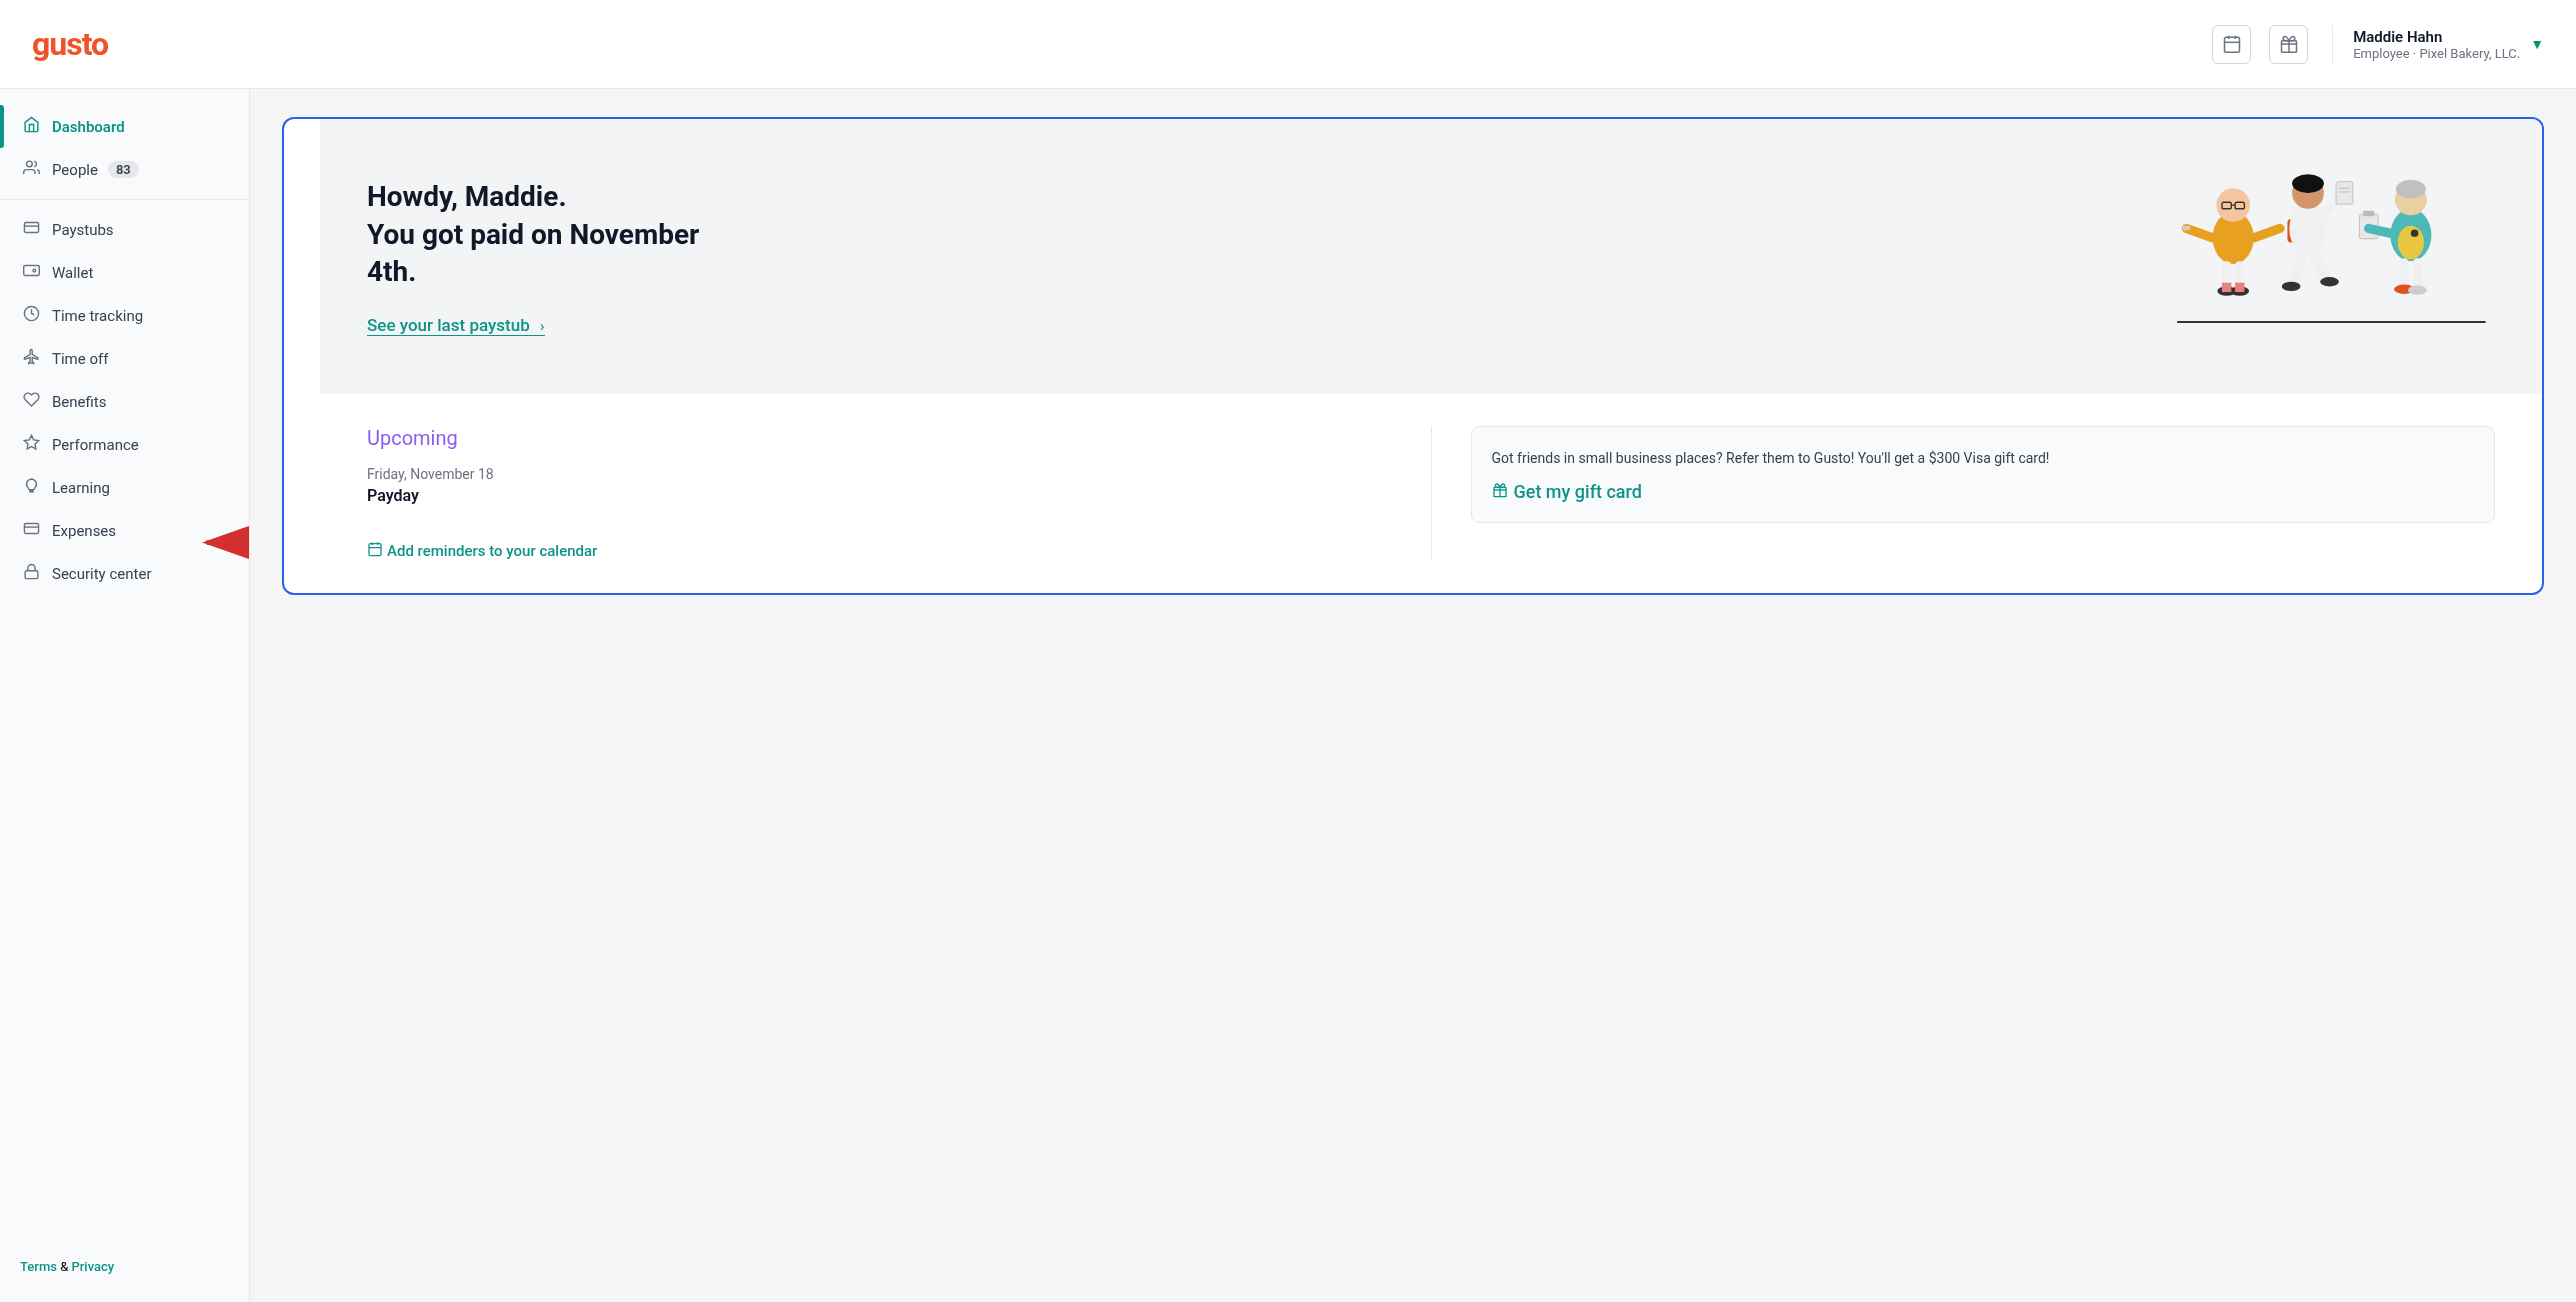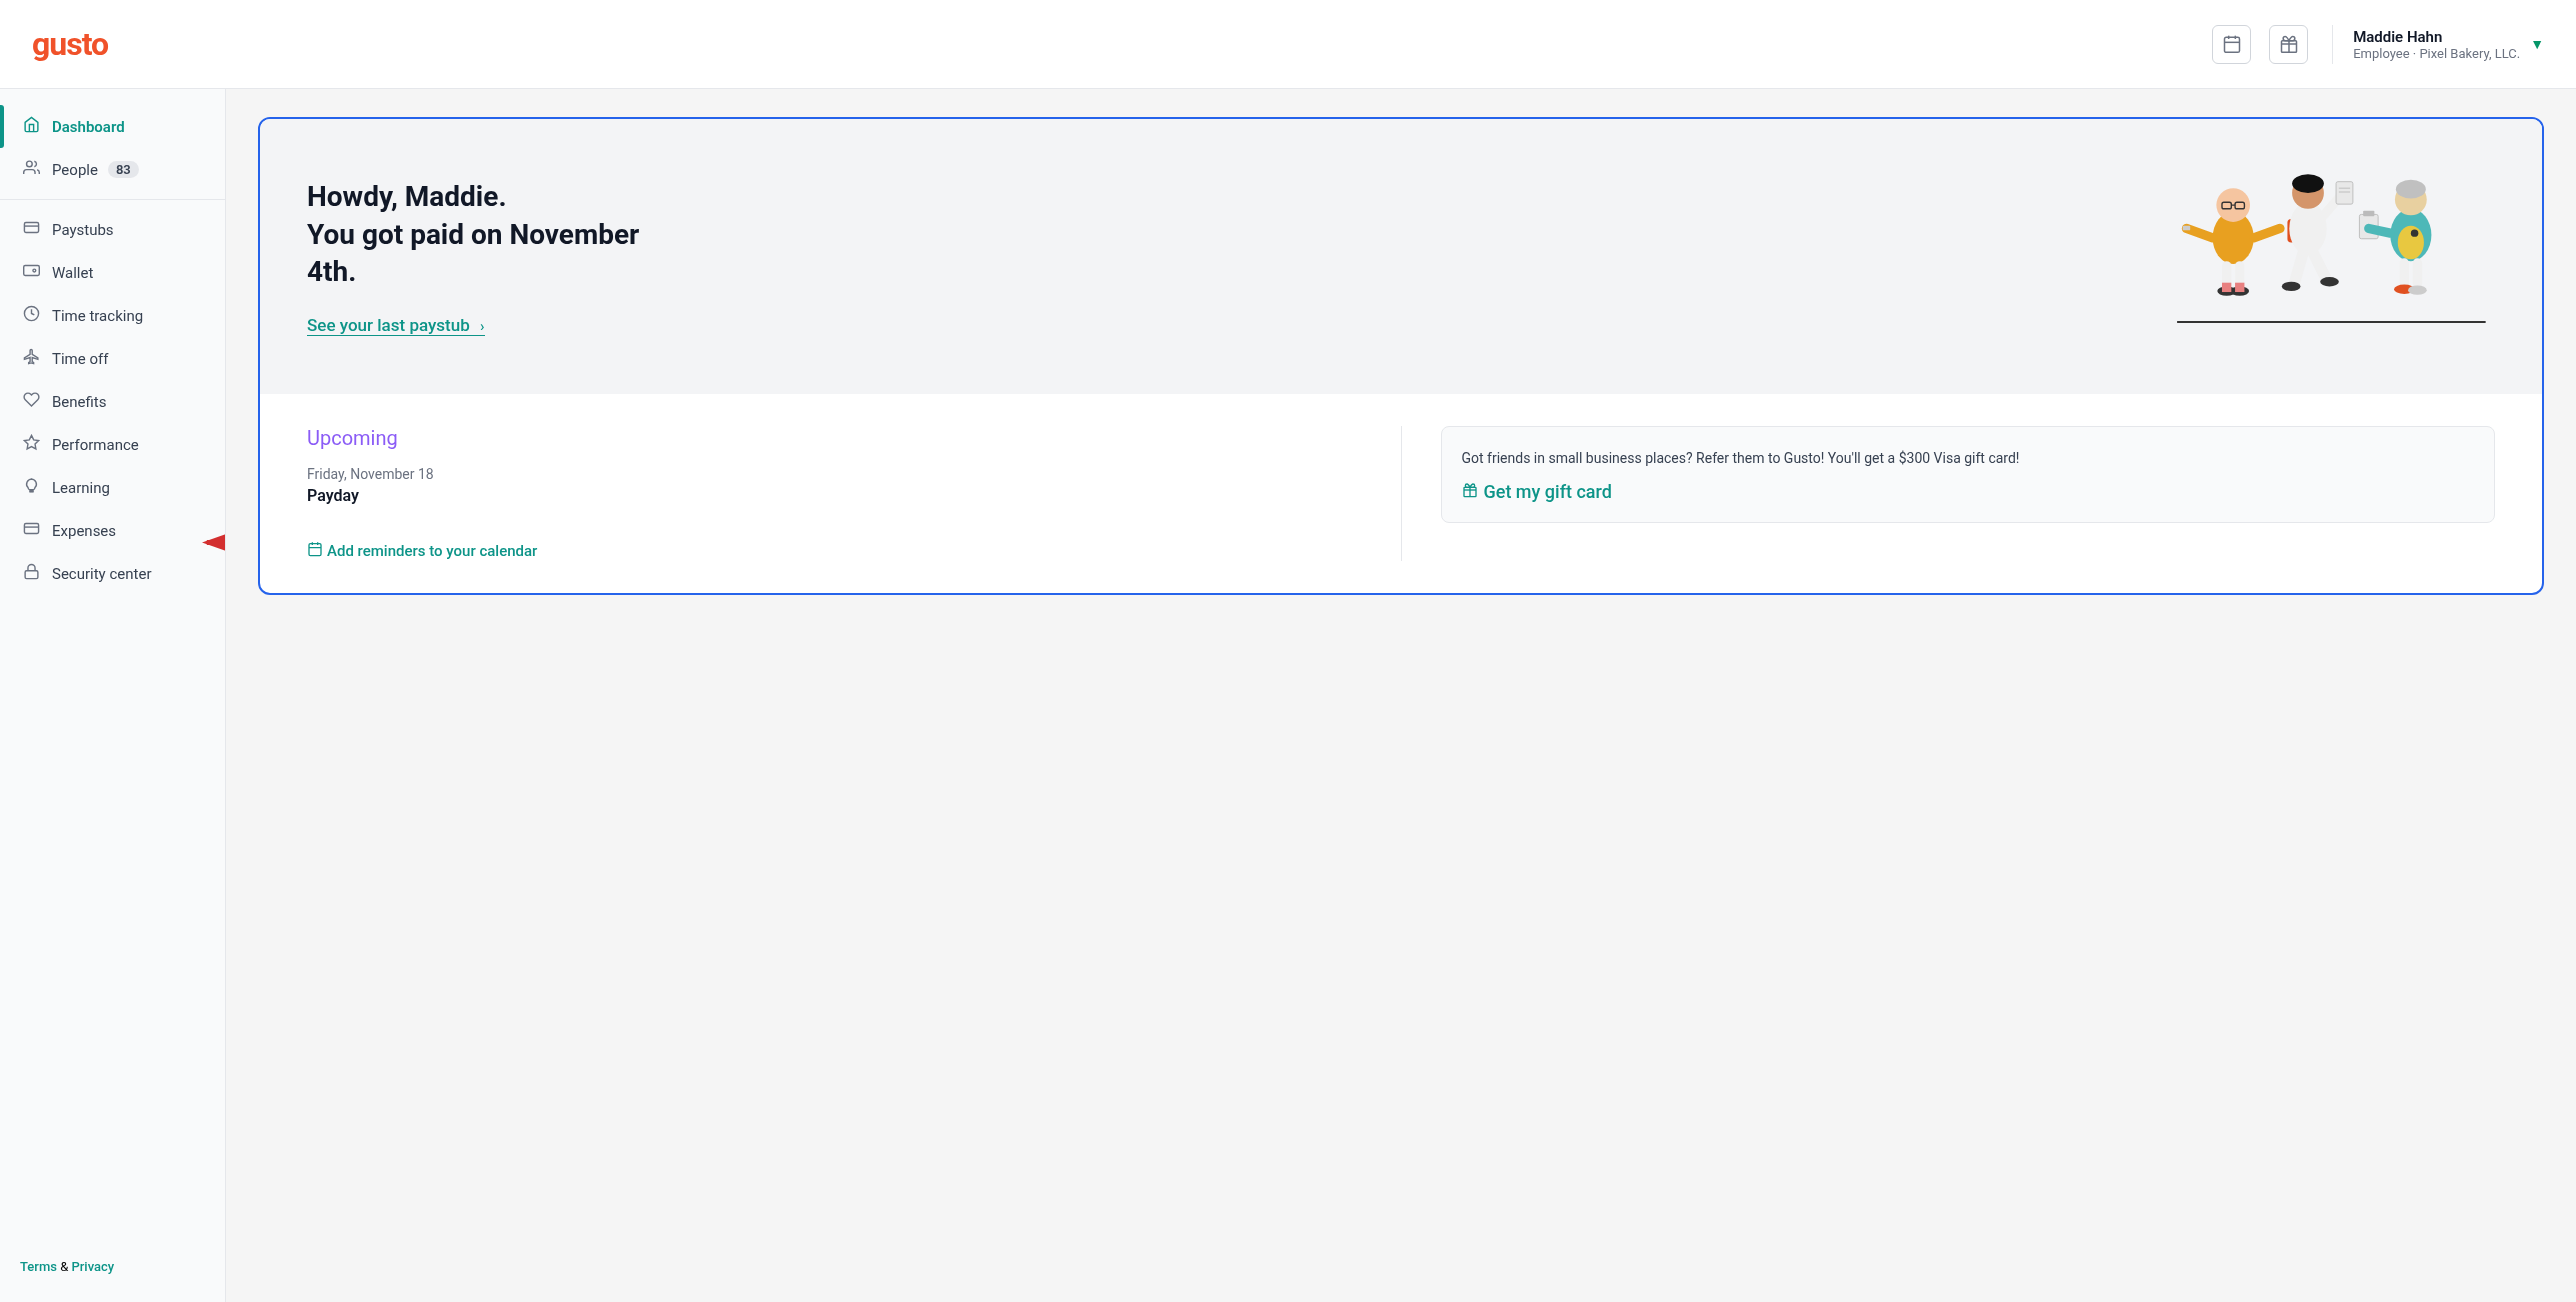--- a/index.html
+++ b/index.html
@@ -67,21 +67,21 @@
 
     
     .layout {
       display: flex;
       flex: 1;
       overflow: hidden;
     }
 
     
     .sidebar {
-      width: 226px;
+      width: 250px;
       background: #f9fafb;
       border-right: 1px solid #e5e7eb;
       display: flex;
       flex-direction: column;
       padding: 16px 0;
       flex-shrink: 0;
       overflow-y: auto;
       position: relative;
     }
     .sidebar-active-bar {
@@ -135,20 +135,21 @@
       background: #f5f5f5;
     }
 
     
     .dashboard-card {
       background: #fff;
       border: 2px solid #2563eb;
       border-radius: 12px;
       overflow: hidden;
       margin-bottom: 28px;
+      padding-left: 36px;
     }
 
     .welcome-section {
       background: #f3f4f6;
       padding: 39px 47px;
       display: flex;
       align-items: center;
       justify-content: space-between;
       min-height: 237px;
     }

